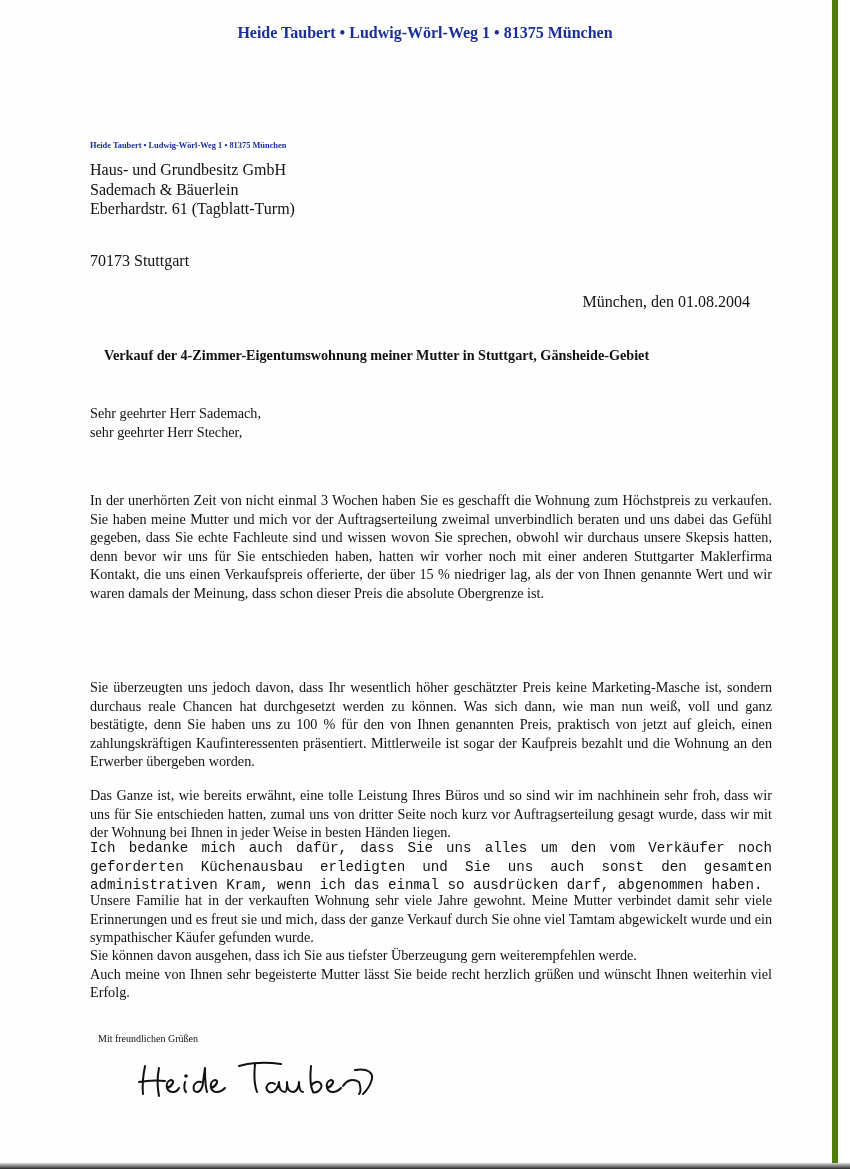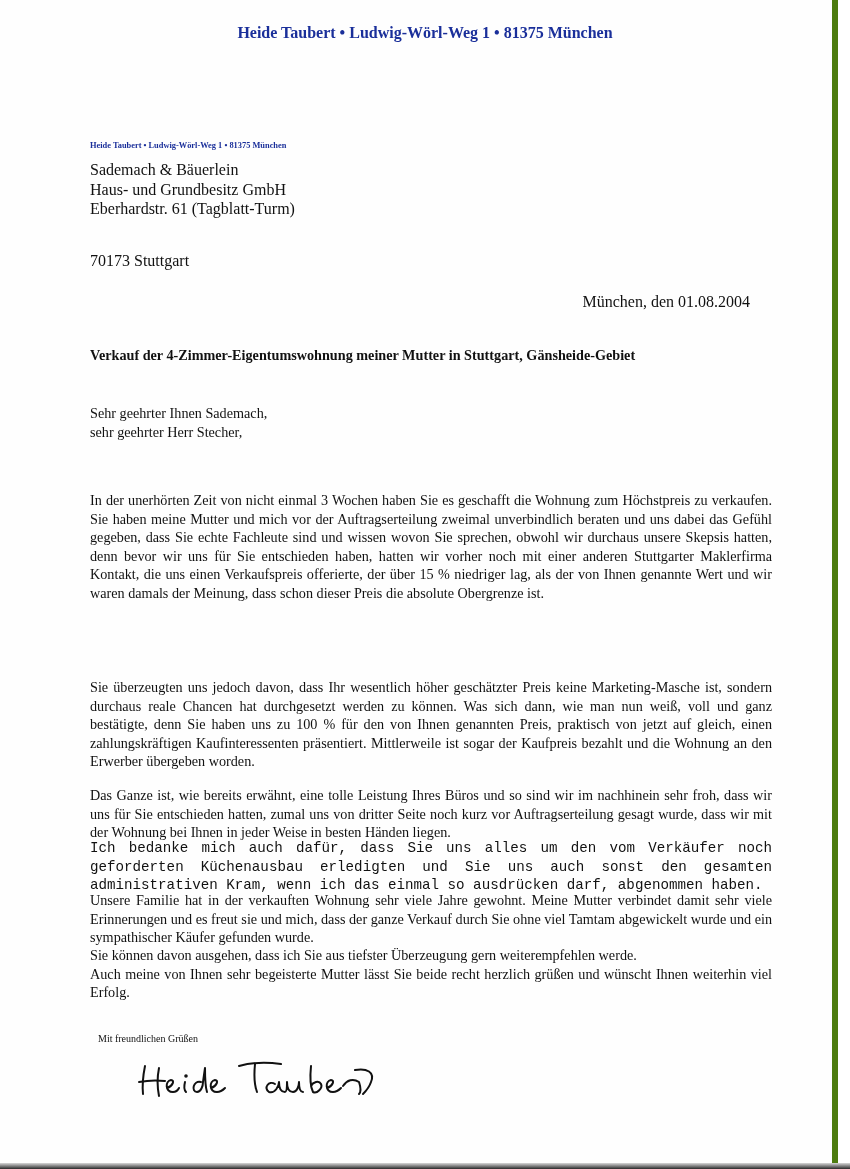--- a/index.html
+++ b/index.html
@@ -65,21 +65,21 @@
       position: absolute;
       top: 293px;
       right: 82px;
       font-size: 16px;
       white-space: nowrap;
       text-align: center;
     }
     .subject {
       position: absolute;
       top: 347px;
-      left: 90px;
+      left: 104px;
       font-size: 14.2px;
       font-weight: bold;
       white-space: nowrap;
     }
     .body-text {
       position: absolute;
       left: 90px;
       width: 682px;
       font-size: 14.2px;
       line-height: 18.6px;
@@ -114,32 +114,32 @@
 </head>
 <body>
 
 <div class="page">
 
   <div class="letterhead">Heide Taubert • Ludwig-Wörl-Weg 1 • 81375 München</div>
 
   <div class="sender-line">Heide Taubert • Ludwig-Wörl-Weg 1 • 81375 München</div>
 
   <div class="recipient">
+    <div>Haus- und Grundbesitz GmbH</div>
     <div>Sademach &amp; Bäuerlein</div>
-    <div>Haus- und Grundbesitz GmbH</div>
     <div>Eberhardstr. 61 (Tagblatt-Turm)</div>
     <div class="city">70173 Stuttgart</div>
   </div>
 
   <div class="date">München, den 01.08.2004</div>
 
   <div class="subject">Verkauf der 4-Zimmer-Eigentumswohnung meiner Mutter in Stuttgart, Gänsheide-Gebiet</div>
 
   <div class="body-text salutation">
-    <div>Sehr geehrter Ihnen Sademach,</div>
+    <div>Sehr geehrter Herr Sademach,</div>
     <div>sehr geehrter Herr Stecher,</div>
   </div>
 
   <div class="body-text p2">In der unerhörten Zeit von nicht einmal 3 Wochen haben Sie es geschafft die Wohnung zum Höchstpreis zu verkaufen. Sie haben meine Mutter und mich vor der Auftragserteilung zweimal unverbindlich beraten und uns dabei das Gefühl gegeben, dass Sie echte Fachleute sind und wissen wovon Sie sprechen, obwohl wir durchaus unsere Skepsis hatten, denn bevor wir uns für Sie entschieden haben, hatten wir vorher noch mit einer anderen Stuttgarter Maklerfirma Kontakt, die uns einen Verkaufspreis offerierte, der über 15 % niedriger lag, als der von Ihnen genannte Wert und wir waren damals der Meinung, dass schon dieser Preis die absolute Obergrenze ist.</div>
   <div class="body-text p3">Sie überzeugten uns jedoch davon, dass Ihr wesentlich höher geschätzter Preis keine Marketing-Masche ist, sondern durchaus reale Chancen hat durchgesetzt werden zu können. Was sich dann, wie man nun weiß, voll und ganz bestätigte, denn Sie haben uns zu 100 % für den von Ihnen genannten Preis, praktisch von jetzt auf gleich, einen zahlungskräftigen Kaufinteressenten präsentiert. Mittlerweile ist sogar der Kaufpreis bezahlt und die Wohnung an den Erwerber übergeben worden.</div>
   <div class="body-text p4">Das Ganze ist, wie bereits erwähnt, eine tolle Leistung Ihres Büros und so sind wir im nachhinein sehr froh, dass wir uns für Sie entschieden hatten, zumal uns von dritter Seite noch kurz vor Auftragserteilung gesagt wurde, dass wir mit der Wohnung bei Ihnen in jeder Weise in besten Händen liegen.</div>
   <div class="body-text p5">Ich bedanke mich auch dafür, dass Sie uns alles um den vom Verkäufer noch geforderten Küchenausbau erledigten und Sie uns auch sonst den gesamten administrativen Kram, wenn ich das einmal so ausdrücken darf, abgenommen haben.</div>
   <div class="body-text p6">Unsere Familie hat in der verkauften Wohnung sehr viele Jahre gewohnt. Meine Mutter verbindet damit sehr viele Erinnerungen und es freut sie und mich, dass der ganze Verkauf durch Sie ohne viel Tamtam abgewickelt wurde und ein sympathischer Käufer gefunden wurde.</div>
   <div class="body-text p7" style="white-space:pre-line;">Sie können davon ausgehen, dass ich Sie aus tiefster Überzeugung gern weiterempfehlen werde.
 Auch meine von Ihnen sehr begeisterte Mutter lässt Sie beide recht herzlich grüßen und wünscht Ihnen weiterhin viel Erfolg.</div>

